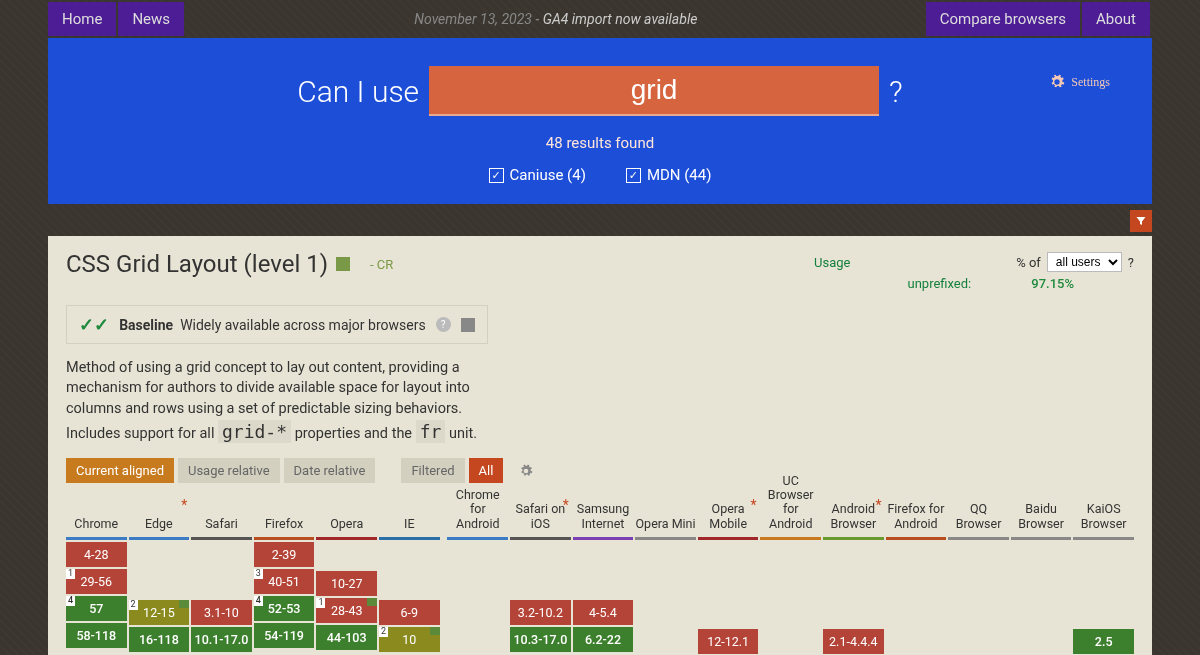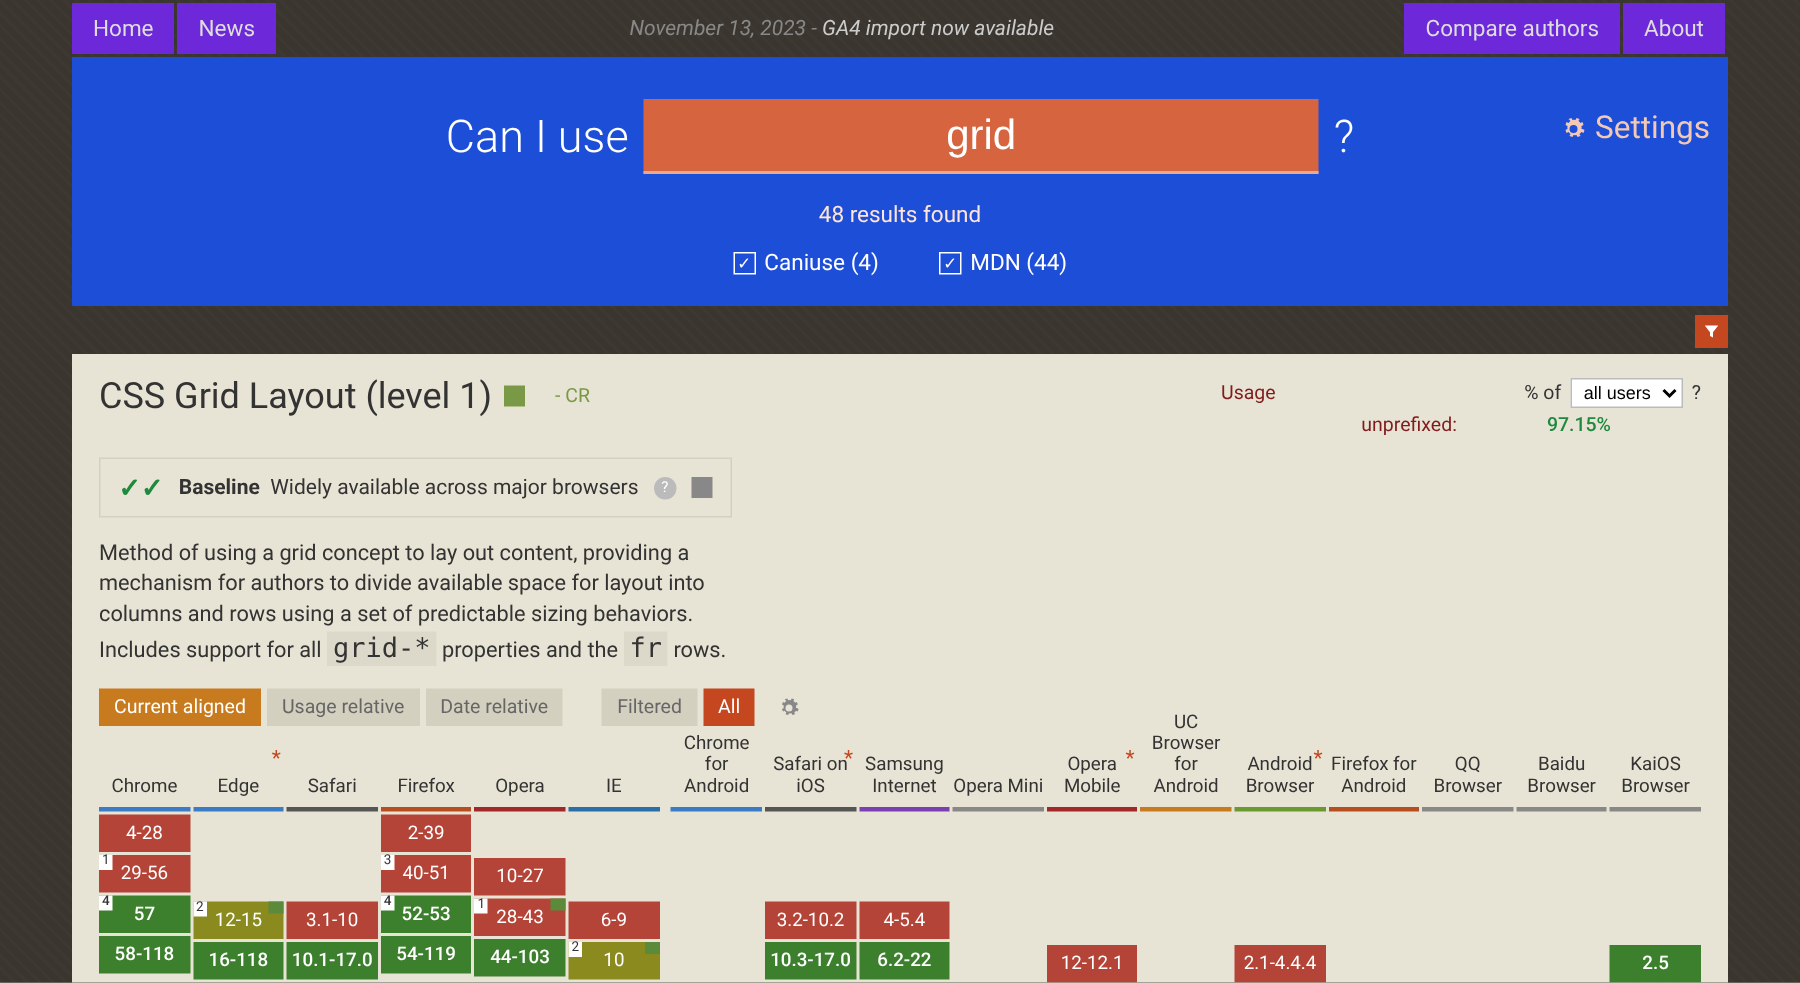--- a/index.html
+++ b/index.html
@@ -13,21 +13,21 @@
   height: 655px;
   overflow: hidden;
 }
 .topbar {
   display: flex;
   align-items: center;
   padding: 0 48px;
   height: 38px;
 }
 .navbtn {
-  background: #6d28d9;
+  background: #4c1d95;
   color: #ddd;
   padding: 8px 14px;
   margin-right: 2px;
   cursor: pointer;
   font-size: 15px;
 }
 .navspacer { flex: 1; text-align: center; font-style: italic; }
 .newsdate { color: #888; font-size: 14px; }
 .newslink { color: #ccc; font-size: 14px; }
 .hero {
@@ -55,28 +55,29 @@
   border: none;
   border-bottom: 2px solid #e8a98f;
   color: #fff;
   font-size: 28px;
   text-align: center;
   outline: none;
 }
 .qmark { font-size: 30px; font-weight: 300; }
 .settings {
   position: absolute;
-  right: 12px;
+  right: 42px;
   top: 36px;
   display: flex;
   align-items: center;
   gap: 6px;
   color: #f3c9b6;
-  font-size: 21px;
+  font-size: 12px;
   cursor: pointer;
+  font-family: Liberation Serif, serif;
 }
 .gear-icon {
   width: 16px; height: 16px;
   display: inline-block;
 }
 .results-found {
   text-align: center;
   margin-top: 18px;
   font-size: 15px;
   color: #ffe5d9;
@@ -150,21 +151,21 @@
   font-size: 13px;
   text-align: right;
   min-width: 320px;
 }
 .usage-row {
   display: flex;
   justify-content: space-between;
   align-items: center;
   padding: 2px 0;
 }
-.usage-label { color: #7f1d1d; flex: 1; text-align: left; }
+.usage-label { color: #15803d; flex: 1; text-align: left; }
 .usage-select {
   border: 1px solid #bbb;
   background: #fff;
   font-size: 12px;
   padding: 1px 4px;
 }
 .green { color: #1f8a3e; font-weight: 500; }
 .darkpct { color: #333; font-weight: 500; }
 .baseline {
   border: 1px solid #d4d0c0;
@@ -300,21 +301,21 @@
 <body>
 
 <div class="topbar">
   <div class="navbtn">Home</div>
   <div class="navbtn">News</div>
   <div class="navspacer">
     <span class="newsdate">November 13, 2023</span>
     <span class="newsdate"> - </span>
     <span class="newslink">GA4 import now available</span>
   </div>
-  <div class="navbtn">Compare authors</div>
+  <div class="navbtn">Compare browsers</div>
   <div class="navbtn">About</div>
 </div>
 
 <div class="hero">
   <div class="searchrow">
     <span class="caniuse-label">Can I use</span>
     <input class="searchbox" value="grid" style="">
     <span class="qmark">?</span>
   </div>
   <div class="settings">
@@ -373,21 +374,21 @@
   </div>
 
   <div class="baseline">
     <span class="baseline-check">✓✓</span>
     <span><b>Baseline</b>&nbsp; <span>Widely available across major browsers</span></span>
     <span class="qcircle">?</span>
     <span class="flag-icon"></span>
   </div>
 
   <div class="description">
-    <span>Method of using a grid concept to lay out content, providing a mechanism for authors to divide available space for layout into columns and rows using a set of predictable sizing behaviors. Includes support for all </span><code>grid-*</code><span> properties and the </span><code>fr</code><span> rows.</span>
+    <span>Method of using a grid concept to lay out content, providing a mechanism for authors to divide available space for layout into columns and rows using a set of predictable sizing behaviors. Includes support for all </span><code>grid-*</code><span> properties and the </span><code>fr</code><span> unit.</span>
   </div>
 
   <div class="viewmode-row">
     <div class="vmbtn active">Current aligned</div>
     <div class="vmbtn">Usage relative</div>
     <div class="vmbtn">Date relative</div>
     <div class="vmgap"></div>
     <div class="vmbtn">Filtered</div>
     <div class="vmbtn active2">All</div>
     <div style="width:8px"></div>

